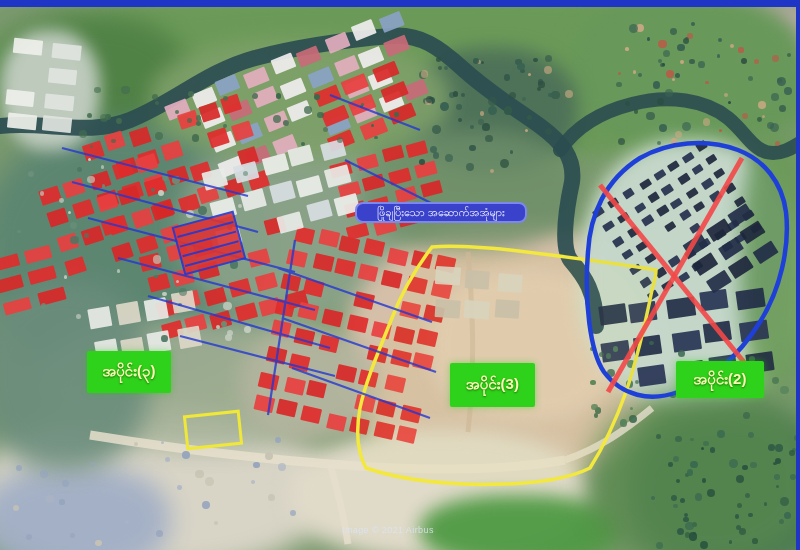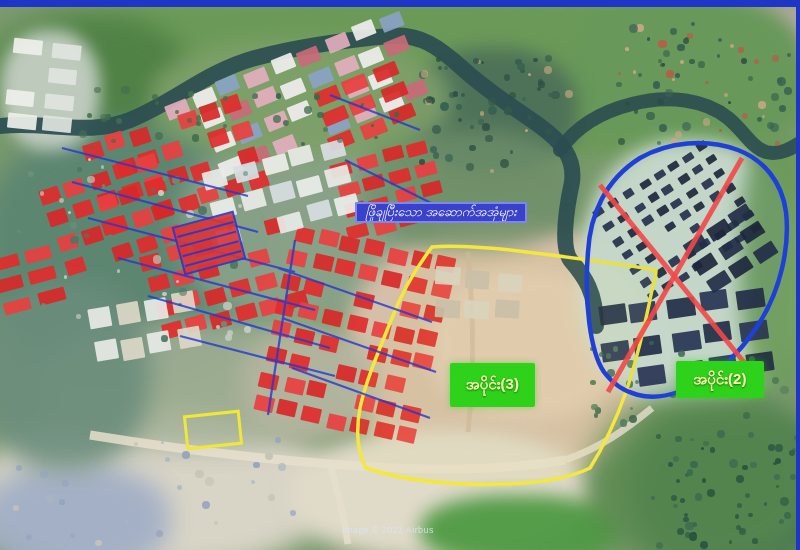--- a/index.html
+++ b/index.html
@@ -22,21 +22,21 @@
   .dot{position:absolute;border-radius:50%;}
   .green-label{
     position:absolute;display:flex;align-items:center;justify-content:center;
     background:#2fd21a;color:#f8ffb0;font-weight:bold;font-size:15px;
     white-space:nowrap;border-radius:2px;
     text-shadow:0 1px 2px rgba(20,90,10,.85);
     box-shadow:0 0 7px rgba(40,200,20,.45);
   }
   .banner{
     position:absolute;display:flex;align-items:center;justify-content:center;
-    font-size:13px;white-space:nowrap;overflow:hidden;border-radius:1px;font-style:italic;
+    font-size:11px;white-space:nowrap;overflow:hidden;border-radius:8px;
   }
   .banner-top{background:#3a42cc;border:2px solid #7d88ec;color:#ffffff;}
   .banner-bottom{background:#e6e040;border:2px solid #2c3cc0;color:#17256e;font-weight:bold;}
   .watermark{position:absolute;color:rgba(220,228,242,.85);font-size:9px;letter-spacing:.4px;}
   .edge-top{position:absolute;left:0;top:0;width:800px;height:7px;background:#1f35c6;}
   .edge-right{position:absolute;right:0;top:0;width:4px;height:550px;background:#1f35c6;}
 </style>
 </head>
 <body>
 
@@ -733,20 +733,21 @@
         <line x1="180" y1="229" x2="238" y2="229"></line>
         <line x1="180" y1="239" x2="238" y2="239"></line>
         <line x1="180" y1="249" x2="238" y2="249"></line>
         <line x1="180" y1="259" x2="238" y2="259"></line>
       </g>
     </g>
     <rect x="186" y="414" width="54" height="32" fill="none" stroke="#f0e838" stroke-width="3" transform="rotate(-6 213 430)"></rect>
   </svg>
 
   <div class="layer" id="labels">
+    <div class="green-label" style="left:87px;top:351px;width:84px;height:42px;">အပိုင်း(၃)</div>
     <div class="green-label" style="left:450px;top:363px;width:85px;height:44px;">အပိုင်း(3)</div>
     <div class="green-label" style="left:676px;top:361px;width:88px;height:37px;">အပိုင်း(2)</div>
     <div class="banner banner-top" style="left:355px;top:202px;width:172px;height:21px;">ဖြိုချပြီးသော အဆောက်အအုံများ</div>
     <div class="watermark" style="left:342px;top:525px;">Image © 2021 Airbus</div>
   </div>
 
   <div class="layer" id="edges">
     <div class="edge-top"></div>
     <div class="edge-right"></div>
   </div>

